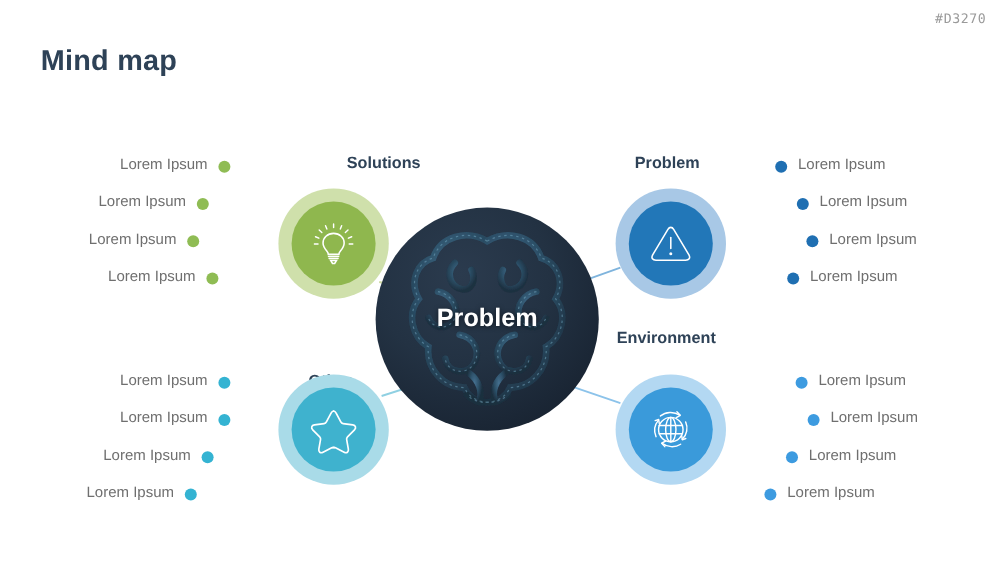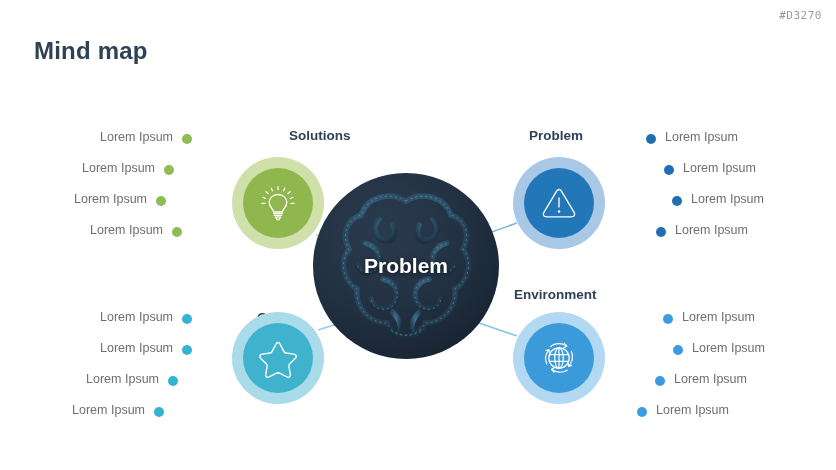--- a/index.html
+++ b/index.html
@@ -112,21 +112,21 @@
   }
 
   #node-solutions   { left: 232px; top: 157px; }
   #node-problem     { left: 513px; top: 157px; }
   #node-other       { left: 232px; top: 312px; }
   #node-environment { left: 513px; top: 312px; }
 
   #title-solutions   { left: 246px; top: 128px; margin-left: 43px; }
   #title-problem     { left: 529px; top: 128px; }
   #title-other       { left: 257px; top: 290px; margin-top: 20px; }
-  #title-environment { left: 514px; top: 287px; }
+  #title-environment { left: 514px; top: 274px; }
 
   
   .leaf-list {
     position: absolute;
   }
   .leaf-row {
     display: flex;
     align-items: flex-end;
     height: 31px;
     gap: 9px;

